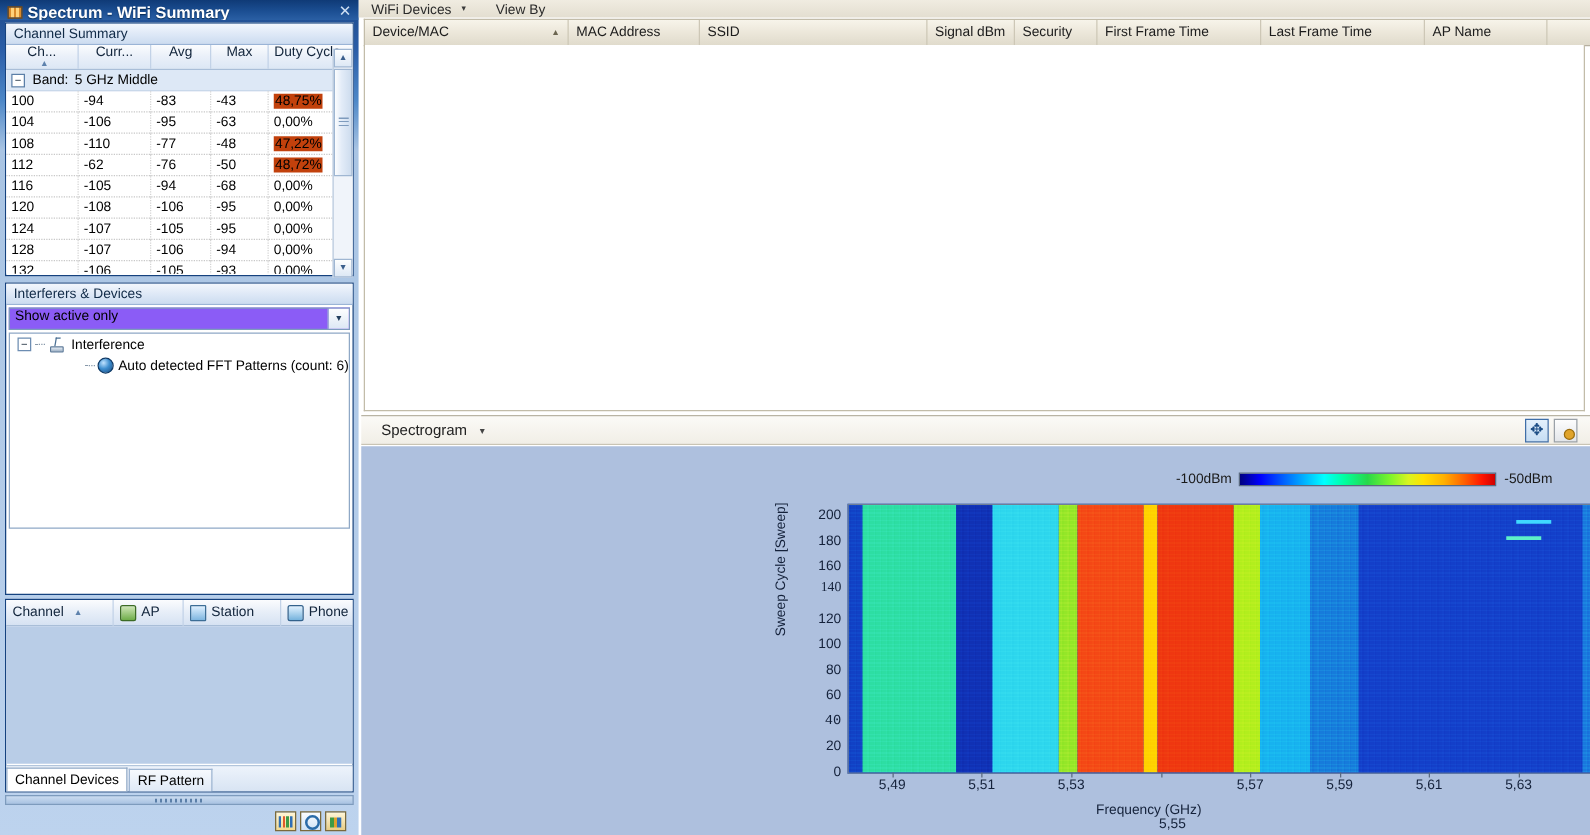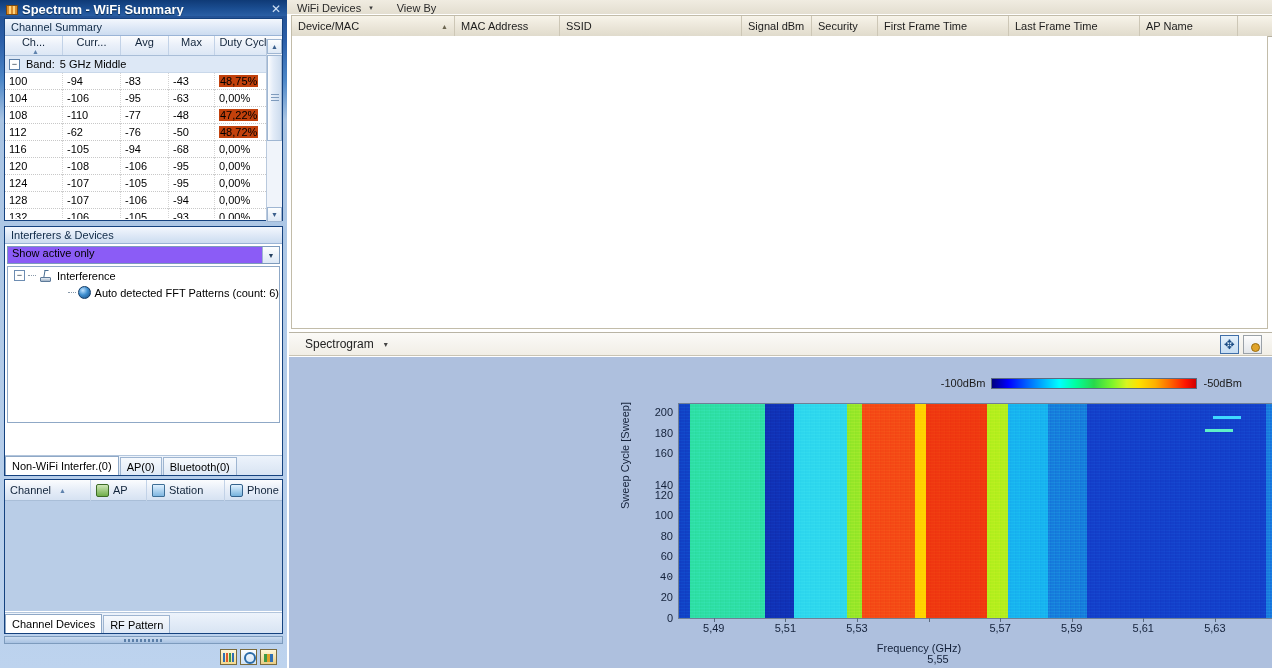--- a/index.html
+++ b/index.html
@@ -419,25 +419,20 @@
           <span class="ico-ap"></span>
           <span>Interference</span>
         </div>
         <div class="tnode child">
           <span class="tdash"></span>
           <span class="ico-globe"></span>
           <span>Auto detected FFT Patterns (count: 6)</span>
         </div>
       </div>
 
-      <div class="tabstrip">
-        <div class="tab active">Non-WiFi Interfer.(0)</div>
-        <div class="tab">AP(0)</div>
-        <div class="tab">Bluetooth(0)</div>
-      </div>
     </div>
 
     <div class="lpanel" id="dev-panel">
       <div class="dev-head">
         <div class="dh" style="width:86px">
           <span>Channel</span>
           <span class="sortarrow" style="margin-left:8px;font-size:7px;color:#5e82ad">▲</span>
         </div>
         <div class="dh" style="width:56px">
           <span class="mini-ico mi-ap"></span>
@@ -518,21 +513,21 @@
 
     <div id="ylabel">Sweep Cycle [Sweep]</div>
     <div id="yaxis">
         <div class="ytick" style="top: 215px;">0</div>
         <div class="ytick" style="top: 194.423px;">20</div>
         <div class="ytick" style="top: 173.846px; font-family: Liberation Mono, monospace;">40</div>
         <div class="ytick" style="top: 153.269px;">60</div>
         <div class="ytick" style="top: 132.692px;">80</div>
         <div class="ytick" style="top: 112.115px;">100</div>
         <div class="ytick" style="top: 91.5385px;">120</div>
-        <div class="ytick" style="top: 82px;">140</div>
+        <div class="ytick" style="top: 67px; font-family: Liberation Serif, serif;">140</div>
         <div class="ytick" style="top: 50.3846px;">160</div>
         <div class="ytick" style="top: 29.8077px;">180</div>
         <div class="ytick" style="top: 9.23077px;">200</div>
       </div>
 
     <div id="plot">
       <div id="bands">
           <div class="band" style="left: 10.7375px; width: 75.1625px; background: rgb(47, 224, 168);"></div>
           <div class="band" style="left: 85.9px; width: 28.6333px; background: rgb(16, 51, 184);"></div>
           <div class="band" style="left: 114.533px; width: 53.6875px; background: rgb(47, 216, 238);"></div>

